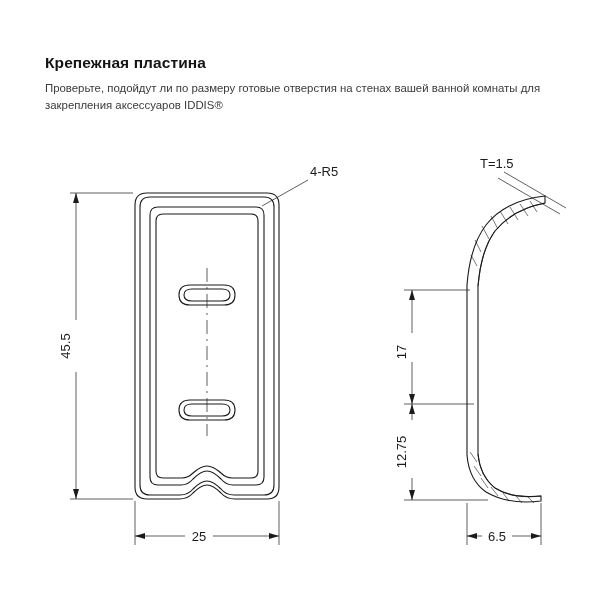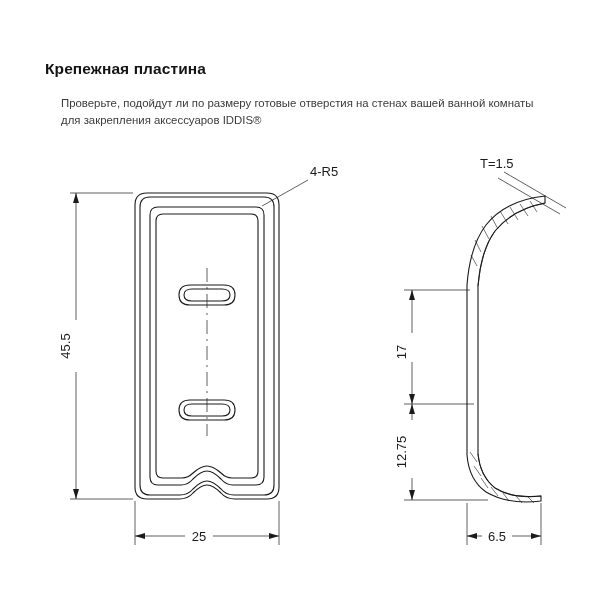--- a/index.html
+++ b/index.html
@@ -25,28 +25,28 @@
     position: absolute;
     left: 45px;
     top: 44px;
     width: 520px;
   }
   .title {
     font-size: 15.5px;
     font-weight: bold;
     letter-spacing: 0.1px;
     color: #141414;
-    margin: 16px 0 7px 0;
+    margin: 10px 0 7px 0;
     line-height: 1.2;
   }
   .subtitle {
     font-size: 11.4px;
     line-height: 1.5;
     color: #3a3a3a;
-    margin: 16px;
+    margin: 0;
     max-width: 500px;
   }
   .drawing {
     position: absolute;
     left: 0;
     top: 0;
     width: 600px;
     height: 600px;
   }
   svg {

